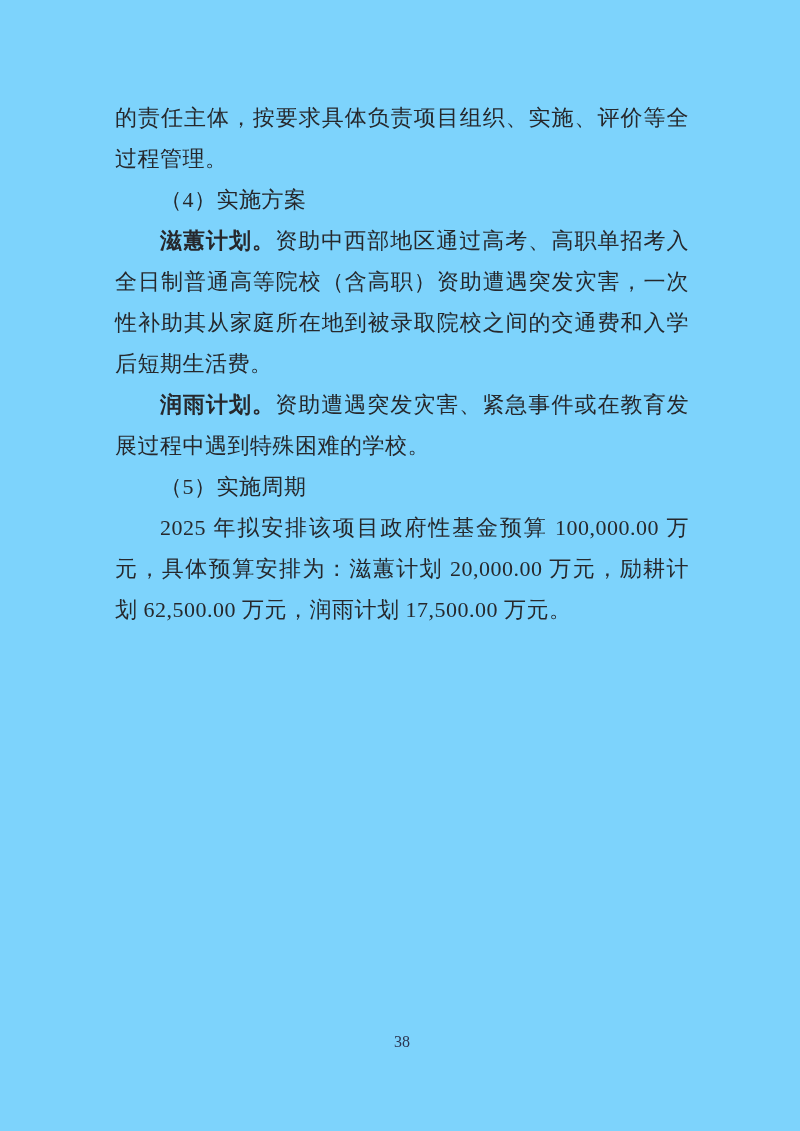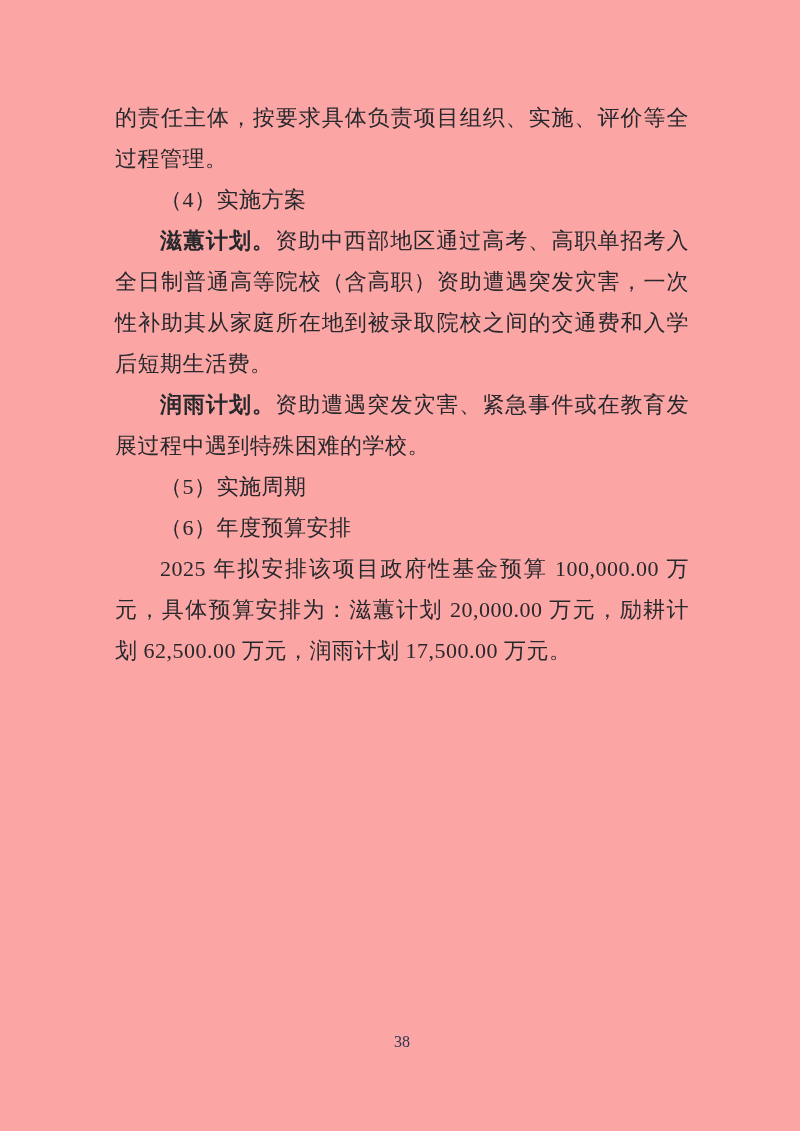--- a/index.html
+++ b/index.html
@@ -8,21 +8,21 @@
     height: 1131px;
     position: relative;
     background: #ffffff;
     font-family: "Liberation Serif", "DejaVu Serif", serif;
     overflow: hidden;
   }
   .page {
     position: absolute;
     left: 0; top: 0;
     width: 800px; height: 1131px;
-    background: #fca5a5;
+    background: #7dd3fc;
   }
   .doc-body {
     position: absolute;
     left: 115px;
     top: 97px;
     width: 574px;
     font-size: 22px;
     line-height: 41px;
     text-align: justify;
     text-justify: inter-character;
@@ -51,17 +51,16 @@
 </head>
 <body style="background: rgb(255, 255, 255);">
 
 <div class="page">
   <div class="doc-body" style="color: rgb(38, 40, 44);">
       <p><span>的责任主体，按要求具体负责项目组织、实施、评价等全过程管理。</span></p>
       <p class="indent"><span>（4）实施方案</span></p>
       <p class="indent"><span class="bold">滋蕙计划。</span><span>资助中西部地区通过高考、高职单招考入全日制普通高等院校（含高职）资助遭遇突发灾害，一次性补助其从家庭所在地到被录取院校之间的交通费和入学后短期生活费。</span></p>
       <p class="indent"><span class="bold">润雨计划。</span><span>资助遭遇突发灾害、紧急事件或在教育发展过程中遇到特殊困难的学校。</span></p>
       <p class="indent"><span>（5）实施周期</span></p>
-      <p class="indent"><span>（6）年度预算安排</span></p>
       <p class="indent"><span>2025 年拟安排该项目政府性基金预算 100,000.00 万元，具体预算安排为：滋蕙计划 20,000.00 万元，励耕计划 62,500.00 万元，润雨计划 17,500.00 万元。</span></p>
     </div>
   <div class="page-number" style="color: rgb(43, 53, 80);">38</div>
 </div>
 
 </body></html>

